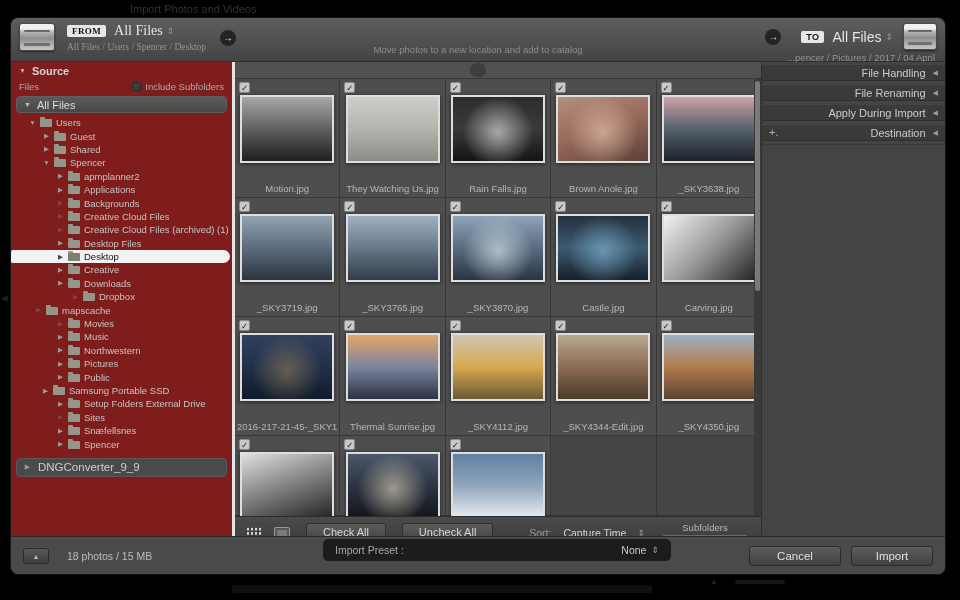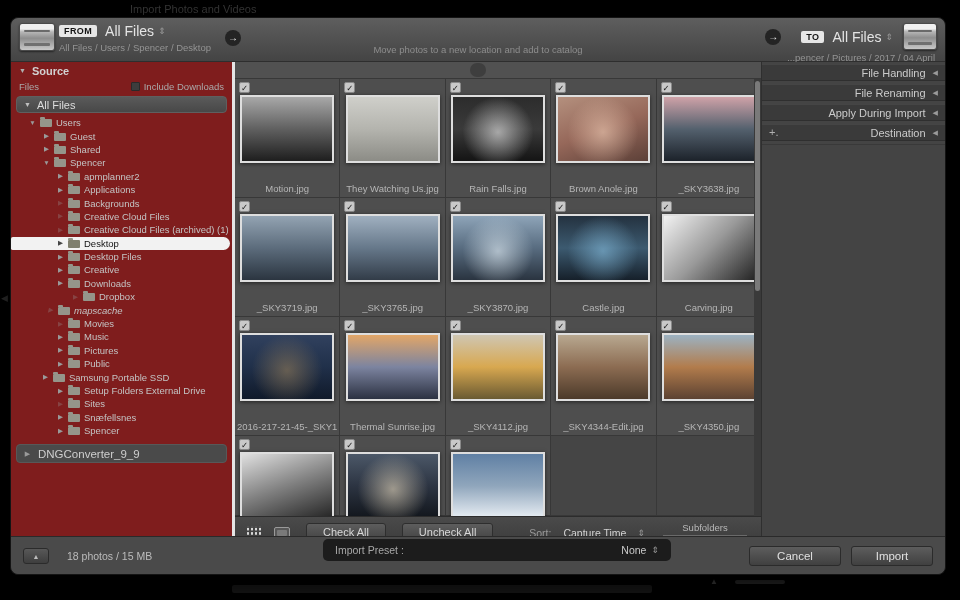--- a/index.html
+++ b/index.html
@@ -20,21 +20,21 @@
 
   
   .header { position:absolute; top:0; left:0; right:0; height:44px;
             background:linear-gradient(#5e5e5e,#444); border-bottom:1px solid #2e2e2e;
             border-radius:8px 8px 0 0; }
   .hdr-left { position:absolute; left:8px; top:5px; display:flex; align-items:flex-start; }
   .drive-icon { width:36px; height:28px; border-radius:3px; border:1px solid #4a4a4a; position:relative;
                 background:linear-gradient(#f0f0f0 0 18%, #b8b8b8 30%, #8e8e8e 55%, #c8c8c8); box-shadow:0 1px 2px rgba(0,0,0,.5); }
   .drive-icon::before { content:""; position:absolute; left:4px; right:4px; top:6px; height:2px; background:#6a6a6a; border-radius:1px; }
   .drive-icon::after  { content:""; position:absolute; left:4px; right:4px; bottom:4px; height:3px; background:#707070; border-radius:1px; }
-  .hdr-col { margin-left:4px; }
+  .hdr-col { margin-left:12px;font-family:Liberation Serif, serif; }
   .hdr-row1 { display:flex; align-items:center; }
   .badge { background:#e6e6e6; color:#141414; font-size:9px; font-weight:bold; padding:1px 5px;
            border-radius:2px; letter-spacing:.4px; }
   .hdr-source { font-size:14px; color:#e4e4e4; margin:0 4px 0 8px; }
   .updown { color:#9a9a9a; font-size:9px; }
   .hdr-path { font-size:9.5px; color:#949494; margin-top:3px; }
   .arrow-circle { width:16px; height:16px; border-radius:50%; background:#242424; color:#eee;
                   font-size:10px; line-height:16px; text-align:center; margin:7px 0 0 14px; }
   .hdr-center { position:absolute; left:0; right:0; top:6px; text-align:center; pointer-events:none; }
   .modes { display:inline-flex; gap:16px; font-size:13.5px; color:#8f8f8f; pointer-events:auto; }
@@ -191,21 +191,21 @@
 
     <div class="source-panel">
       <div class="panel-title">
         <span class="tri-down">▼</span>
         <span>Source</span>
       </div>
       <div class="files-row">
         <span>Files</span>
         <span class="spacer"></span>
         <span class="sub-check"></span>
-        <span>Include Downloads</span>
+        <span>Include Subfolders</span>
       </div>
       <div class="allfiles-row">
         <span class="tri-down">▼</span>
         <span>All Files</span>
       </div>
       <div class="tree">
         <div class="tree-row" style="padding-left: 18px;">
             <span class="disclosure">▼</span>
             <span class="folder-icon"></span>
             <span class="tree-label">Users</span>
@@ -243,59 +243,64 @@
           <div class="tree-row" style="padding-left: 46px;">
             <span class="disclosure dim">▶</span>
             <span class="folder-icon"></span>
             <span class="tree-label">Creative Cloud Files</span>
           </div>
           <div class="tree-row" style="padding-left: 46px;">
             <span class="disclosure dim">▶</span>
             <span class="folder-icon"></span>
             <span class="tree-label">Creative Cloud Files (archived) (1)</span>
           </div>
+          <div class="tree-row" style="padding-left: 46px;">
+            <span class="disclosure">▶</span>
+            <span class="folder-icon"></span>
+            <span class="tree-label">Desktop Files</span>
+          </div>
           <div class="tree-row selected" style="padding-left: 46px;">
             <span class="disclosure">▶</span>
             <span class="folder-icon"></span>
             <span class="tree-label">Desktop</span>
           </div>
           <div class="tree-row" style="padding-left: 46px;">
             <span class="disclosure">▶</span>
             <span class="folder-icon"></span>
-            <span class="tree-label">Desktop Files</span>
-          </div>
-          <div class="tree-row" style="padding-left: 46px;">
-            <span class="disclosure">▶</span>
-            <span class="folder-icon"></span>
             <span class="tree-label">Creative</span>
           </div>
           <div class="tree-row" style="padding-left: 46px;">
             <span class="disclosure">▶</span>
             <span class="folder-icon"></span>
             <span class="tree-label">Downloads</span>
           </div>
           <div class="tree-row" style="padding-left: 61px;">
             <span class="disclosure dim">▶</span>
             <span class="folder-icon"></span>
             <span class="tree-label">Dropbox</span>
           </div>
-          <div class="tree-row" style="padding-left: 36px; font-style: italic;">
+          <div class="tree-row" style="padding-left: 24px;">
             <span class="disclosure dim">▶</span>
             <span class="folder-icon"></span>
             <span class="tree-label">mapscache</span>
           </div>
           <div class="tree-row" style="padding-left: 46px;">
             <span class="disclosure dim">▶</span>
             <span class="folder-icon"></span>
             <span class="tree-label">Movies</span>
           </div>
           <div class="tree-row" style="padding-left: 46px;">
             <span class="disclosure">▶</span>
             <span class="folder-icon"></span>
             <span class="tree-label">Music</span>
+          </div>
+          <div class="tree-row" style="padding-left: 46px;">
+            <span class="disclosure">▶</span>
+            <span class="folder-icon"></span>
+            <span class="tree-label">Northwestern</span>
           </div>
           <div class="tree-row" style="padding-left: 46px;">
             <span class="disclosure">▶</span>
             <span class="folder-icon"></span>
             <span class="tree-label">Pictures</span>
           </div>
           <div class="tree-row" style="padding-left: 46px;">
             <span class="disclosure">▶</span>
             <span class="folder-icon"></span>
             <span class="tree-label">Public</span>

